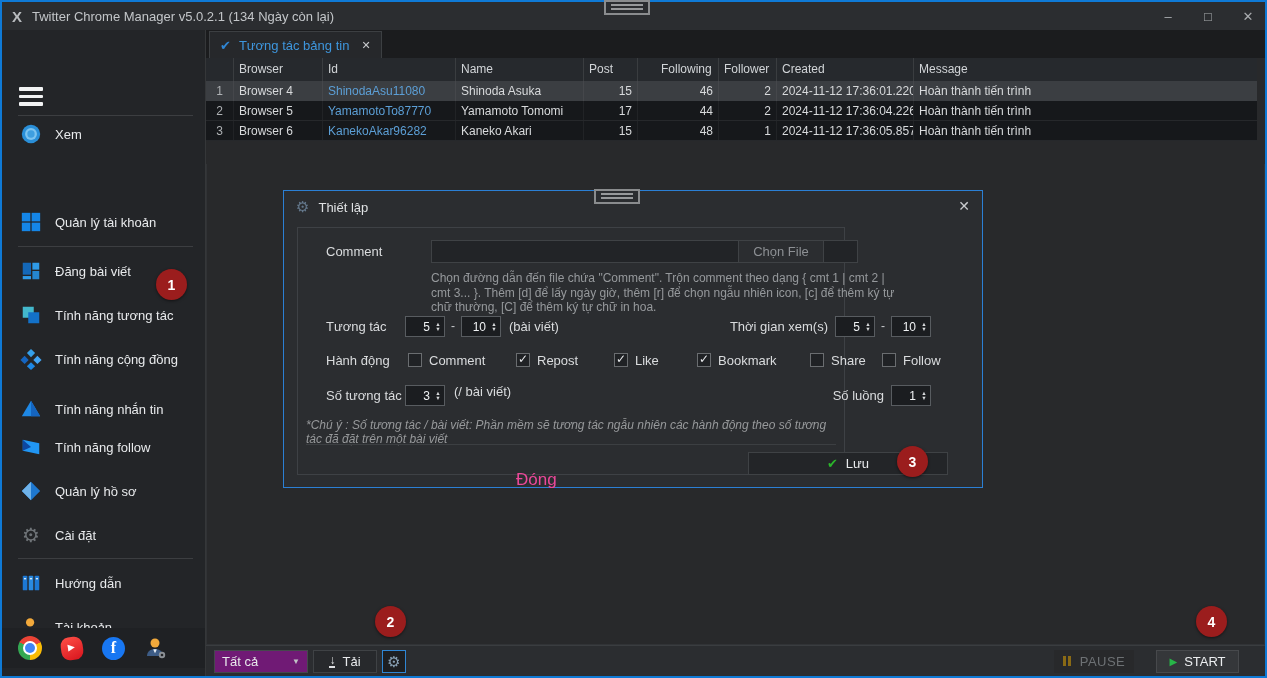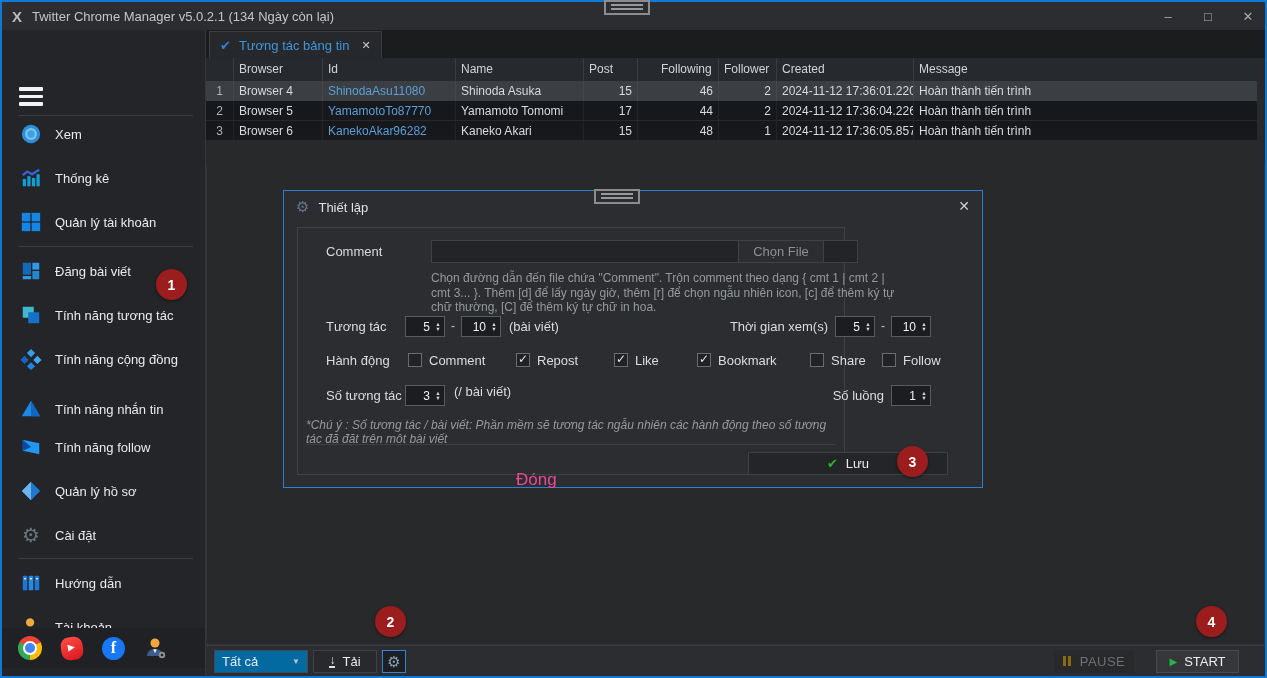--- a/index.html
+++ b/index.html
@@ -73,21 +73,21 @@
   .c-created { width:137px; }
   .c-message { flex:1; border-right:none !important; }
   .num-cell { text-align:right; }
   .id-link { color:#5c9fd6; cursor:pointer; }
   .row-sel { background:#3b3e42; }
   .row-dark { background:#16181b; border-bottom:1px solid #26282b; }
   .content-pane { position:absolute; left:0; top:134px; right:0; bottom:31px; border:1px solid #313336; border-top:none; }
 
   
   .bottombar { position:absolute; left:0; right:0; bottom:0; height:31px; background:#2b2d30; border-top:1px solid #3a3d40; }
-  .bb-select { position:absolute; left:8px; top:4px; width:94px; height:23px; background:#0369a1;
+  .bb-select { position:absolute; left:8px; top:4px; width:94px; height:23px; background:#701a75;
                border:1px solid #45484c; color:#e8eaec; font-size:13px; display:flex; align-items:center;
                padding:0 7px; cursor:pointer; }
   .bb-select .arrow { position:absolute; right:7px; font-size:8px; color:#c0c3c6; }
   .bb-btn { position:absolute; top:4px; height:23px; display:flex; align-items:center; justify-content:center;
             gap:7px; font-size:13px; cursor:pointer; }
   .btn-load { left:107px; width:64px; background:#27292c; border:1px solid #3f4245; color:#e8eaec; }
   .dl-ico { font-size:12px; color:#dfe1e3; border-bottom:2px solid #dfe1e3; line-height:10px; height:13px; }
   .btn-gear { left:176px; width:24px; background:#1d1f22; border:1px solid #2f86d4; }
   .btn-gear span { font-size:15px; color:#88a0b4; }
   .btn-pause { left:848px; width:80px; background:#28292b; border:none; color:#6d7174; letter-spacing:0.5px; }
@@ -172,32 +172,20 @@
       <span class="nico">
         <svg viewBox="0 0 24 24" width="22" height="22">
             <circle cx="12" cy="12" r="10" fill="#2a8fd8"></circle>
             <circle cx="12" cy="12" r="6.5" fill="#7cc3ef"></circle>
             <circle cx="12" cy="12" r="4" fill="#3f9fe0"></circle>
           </svg>
       </span>
       <span class="nlabel">Xem</span>
     </div>
 
-    <div class="nav-item" style="top:130px">
-      <span class="nico">
-        <svg viewBox="0 0 24 24" width="22" height="22">
-            <rect x="3" y="13" width="3.5" height="8" fill="#0d9fd8"></rect>
-            <rect x="8" y="10" width="3.5" height="11" fill="#0d9fd8"></rect>
-            <rect x="13" y="12" width="3.5" height="9" fill="#0d9fd8"></rect>
-            <rect x="18" y="8" width="3.5" height="13" fill="#0d9fd8"></rect>
-            <polyline points="3,9 8,5 13,8 21,3" stroke="#3b5fd8" stroke-width="2.5" fill="none"></polyline>
-          </svg>
-      </span>
-      <span class="nlabel">Thống kê</span>
-    </div>
 
     <div class="nav-item" style="top:174px">
       <span class="nico">
         <svg viewBox="0 0 24 24" width="22" height="22">
             <rect x="2" y="2" width="9.3" height="9.3" fill="#1486e8"></rect>
             <rect x="12.7" y="2" width="9.3" height="9.3" fill="#1486e8"></rect>
             <rect x="2" y="12.7" width="9.3" height="9.3" fill="#1486e8"></rect>
             <rect x="12.7" y="12.7" width="9.3" height="9.3" fill="#1486e8"></rect>
           </svg>
       </span>

